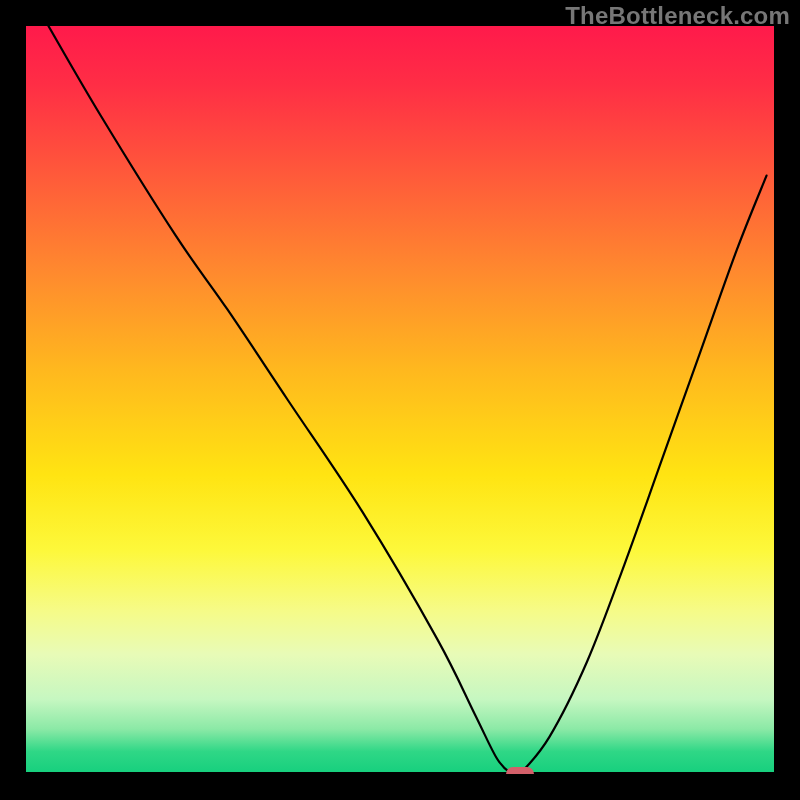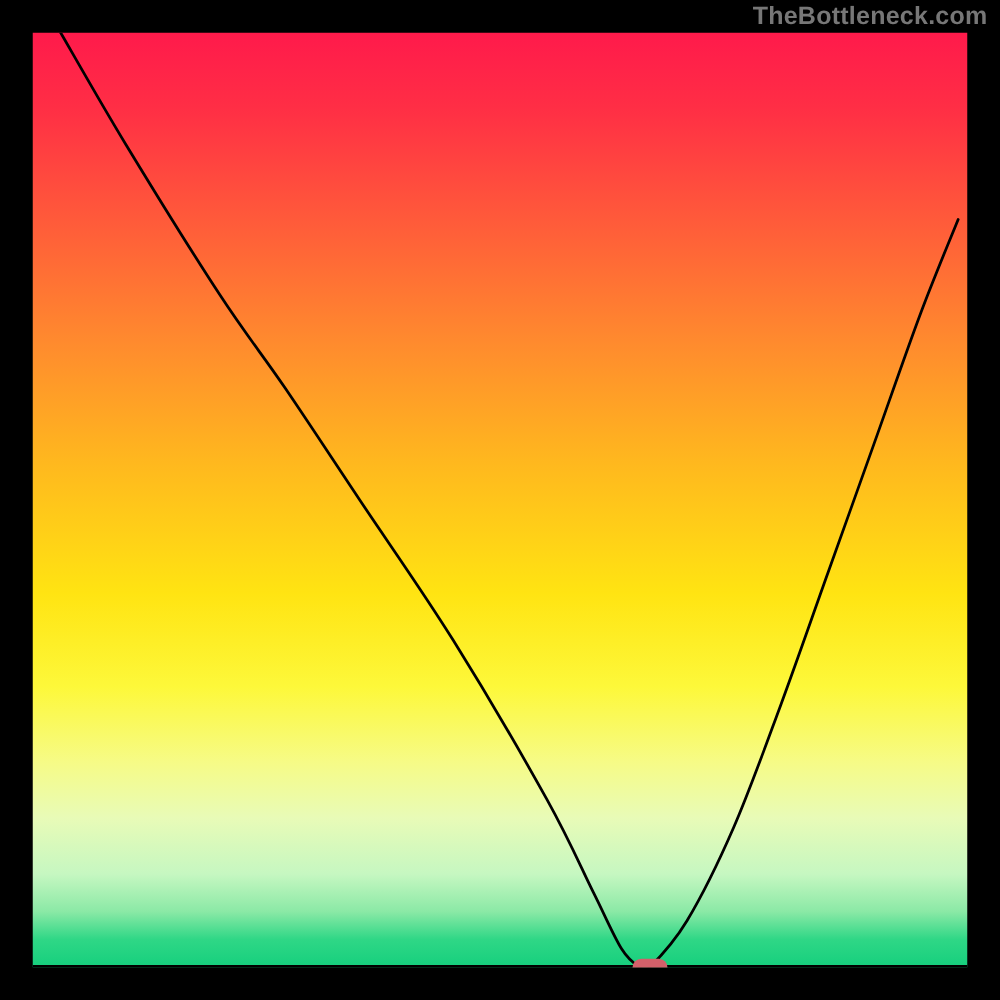--- a/index.html
+++ b/index.html
@@ -66,21 +66,21 @@
     height: 14px;
     border-radius: 8px;
     background: #d3606a;
     transform: translate(-50%, -50%);
   }
   .watermark {
     position: absolute;
     top: 2px;
     right: 10px;
     font-family: Arial, Helvetica, sans-serif;
-    font-size: 20px;
+    font-size: 24px;
     font-weight: 600;
     color: #777;
     letter-spacing: 0.2px;
     user-select: none;
   }
 </style>
 </head>
 <body>
 
 <div class="frame">

